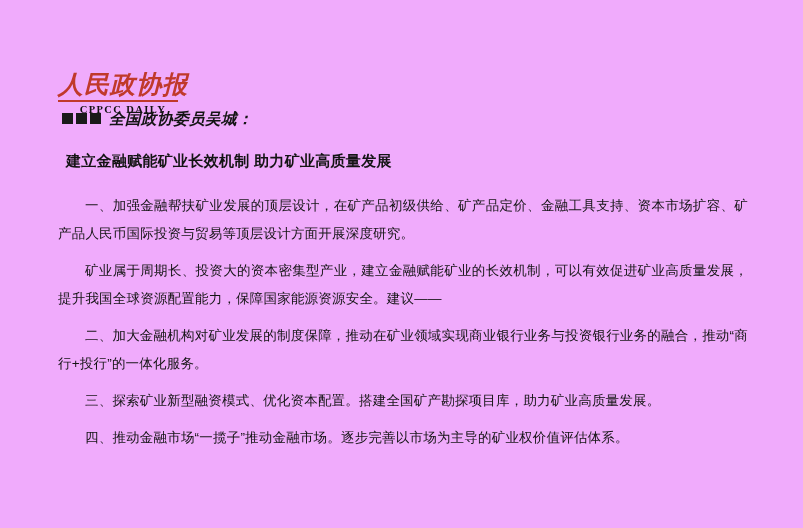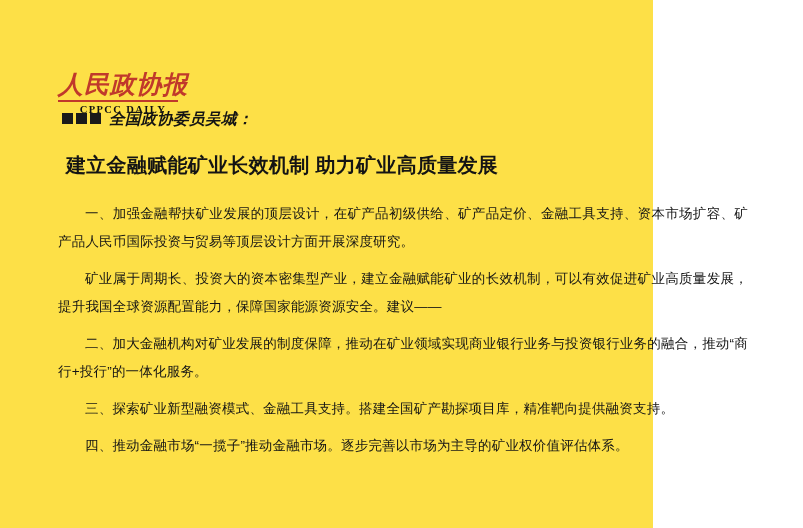--- a/index.html
+++ b/index.html
@@ -8,23 +8,23 @@
   }
   body {
     width: 803px;
     height: 528px;
     background: #ffffff;
     font-family: "Liberation Sans", sans-serif;
     overflow: hidden;
   }
   .page {
     position: relative;
-    width: 653px;
+    width: 803px;
     height: 528px;
-    background: #fde047;
+    background: #f0abfc;
   }
   .masthead {
     position: absolute;
     left: 58px;
     top: 72px;
     width: 130px;
     text-align: center;
     user-select: none;
   }
   .masthead-title {
@@ -77,21 +77,21 @@
     height: 11px;
     background: #1a1a1a;
   }
   .author-line {
     font-size: 15.5px;
     font-weight: 700;
     letter-spacing: 0.5px;
     line-height: 1.4;
   }
   .subhead {
-    font-size: 20px;
+    font-size: 15px;
     font-weight: 700;
     margin-left: 8px;
     margin-bottom: 20px;
     letter-spacing: 0.3px;
     line-height: 1.5;
   }
   .para {
     font-size: 13.5px;
     line-height: 28px;
     text-align: justify;
@@ -121,17 +121,17 @@
           <i></i>
       </span>
       <span class="author-line">全国政协委员吴城：</span>
     </div>
 
     <div class="subhead">建立金融赋能矿业长效机制 助力矿业高质量发展</div>
 
     <p class="para">一、加强金融帮扶矿业发展的顶层设计，在矿产品初级供给、矿产品定价、金融工具支持、资本市场扩容、矿产品人民币国际投资与贸易等顶层设计方面开展深度研究。</p>
     <p class="para">矿业属于周期长、投资大的资本密集型产业，建立金融赋能矿业的长效机制，可以有效促进矿业高质量发展，提升我国全球资源配置能力，保障国家能源资源安全。建议——</p>
     <p class="para">二、加大金融机构对矿业发展的制度保障，推动在矿业领域实现商业银行业务与投资银行业务的融合，推动“商行+投行”的一体化服务。</p>
-    <p class="para">三、探索矿业新型融资模式、金融工具支持。搭建全国矿产勘探项目库，精准靶向提供融资支持。</p>
+    <p class="para">三、探索矿业新型融资模式、优化资本配置。搭建全国矿产勘探项目库，助力矿业高质量发展。</p>
     <p class="para">四、推动金融市场“一揽子”推动金融市场。逐步完善以市场为主导的矿业权价值评估体系。</p>
 
   </div>
 </div>
 
 </body></html>

